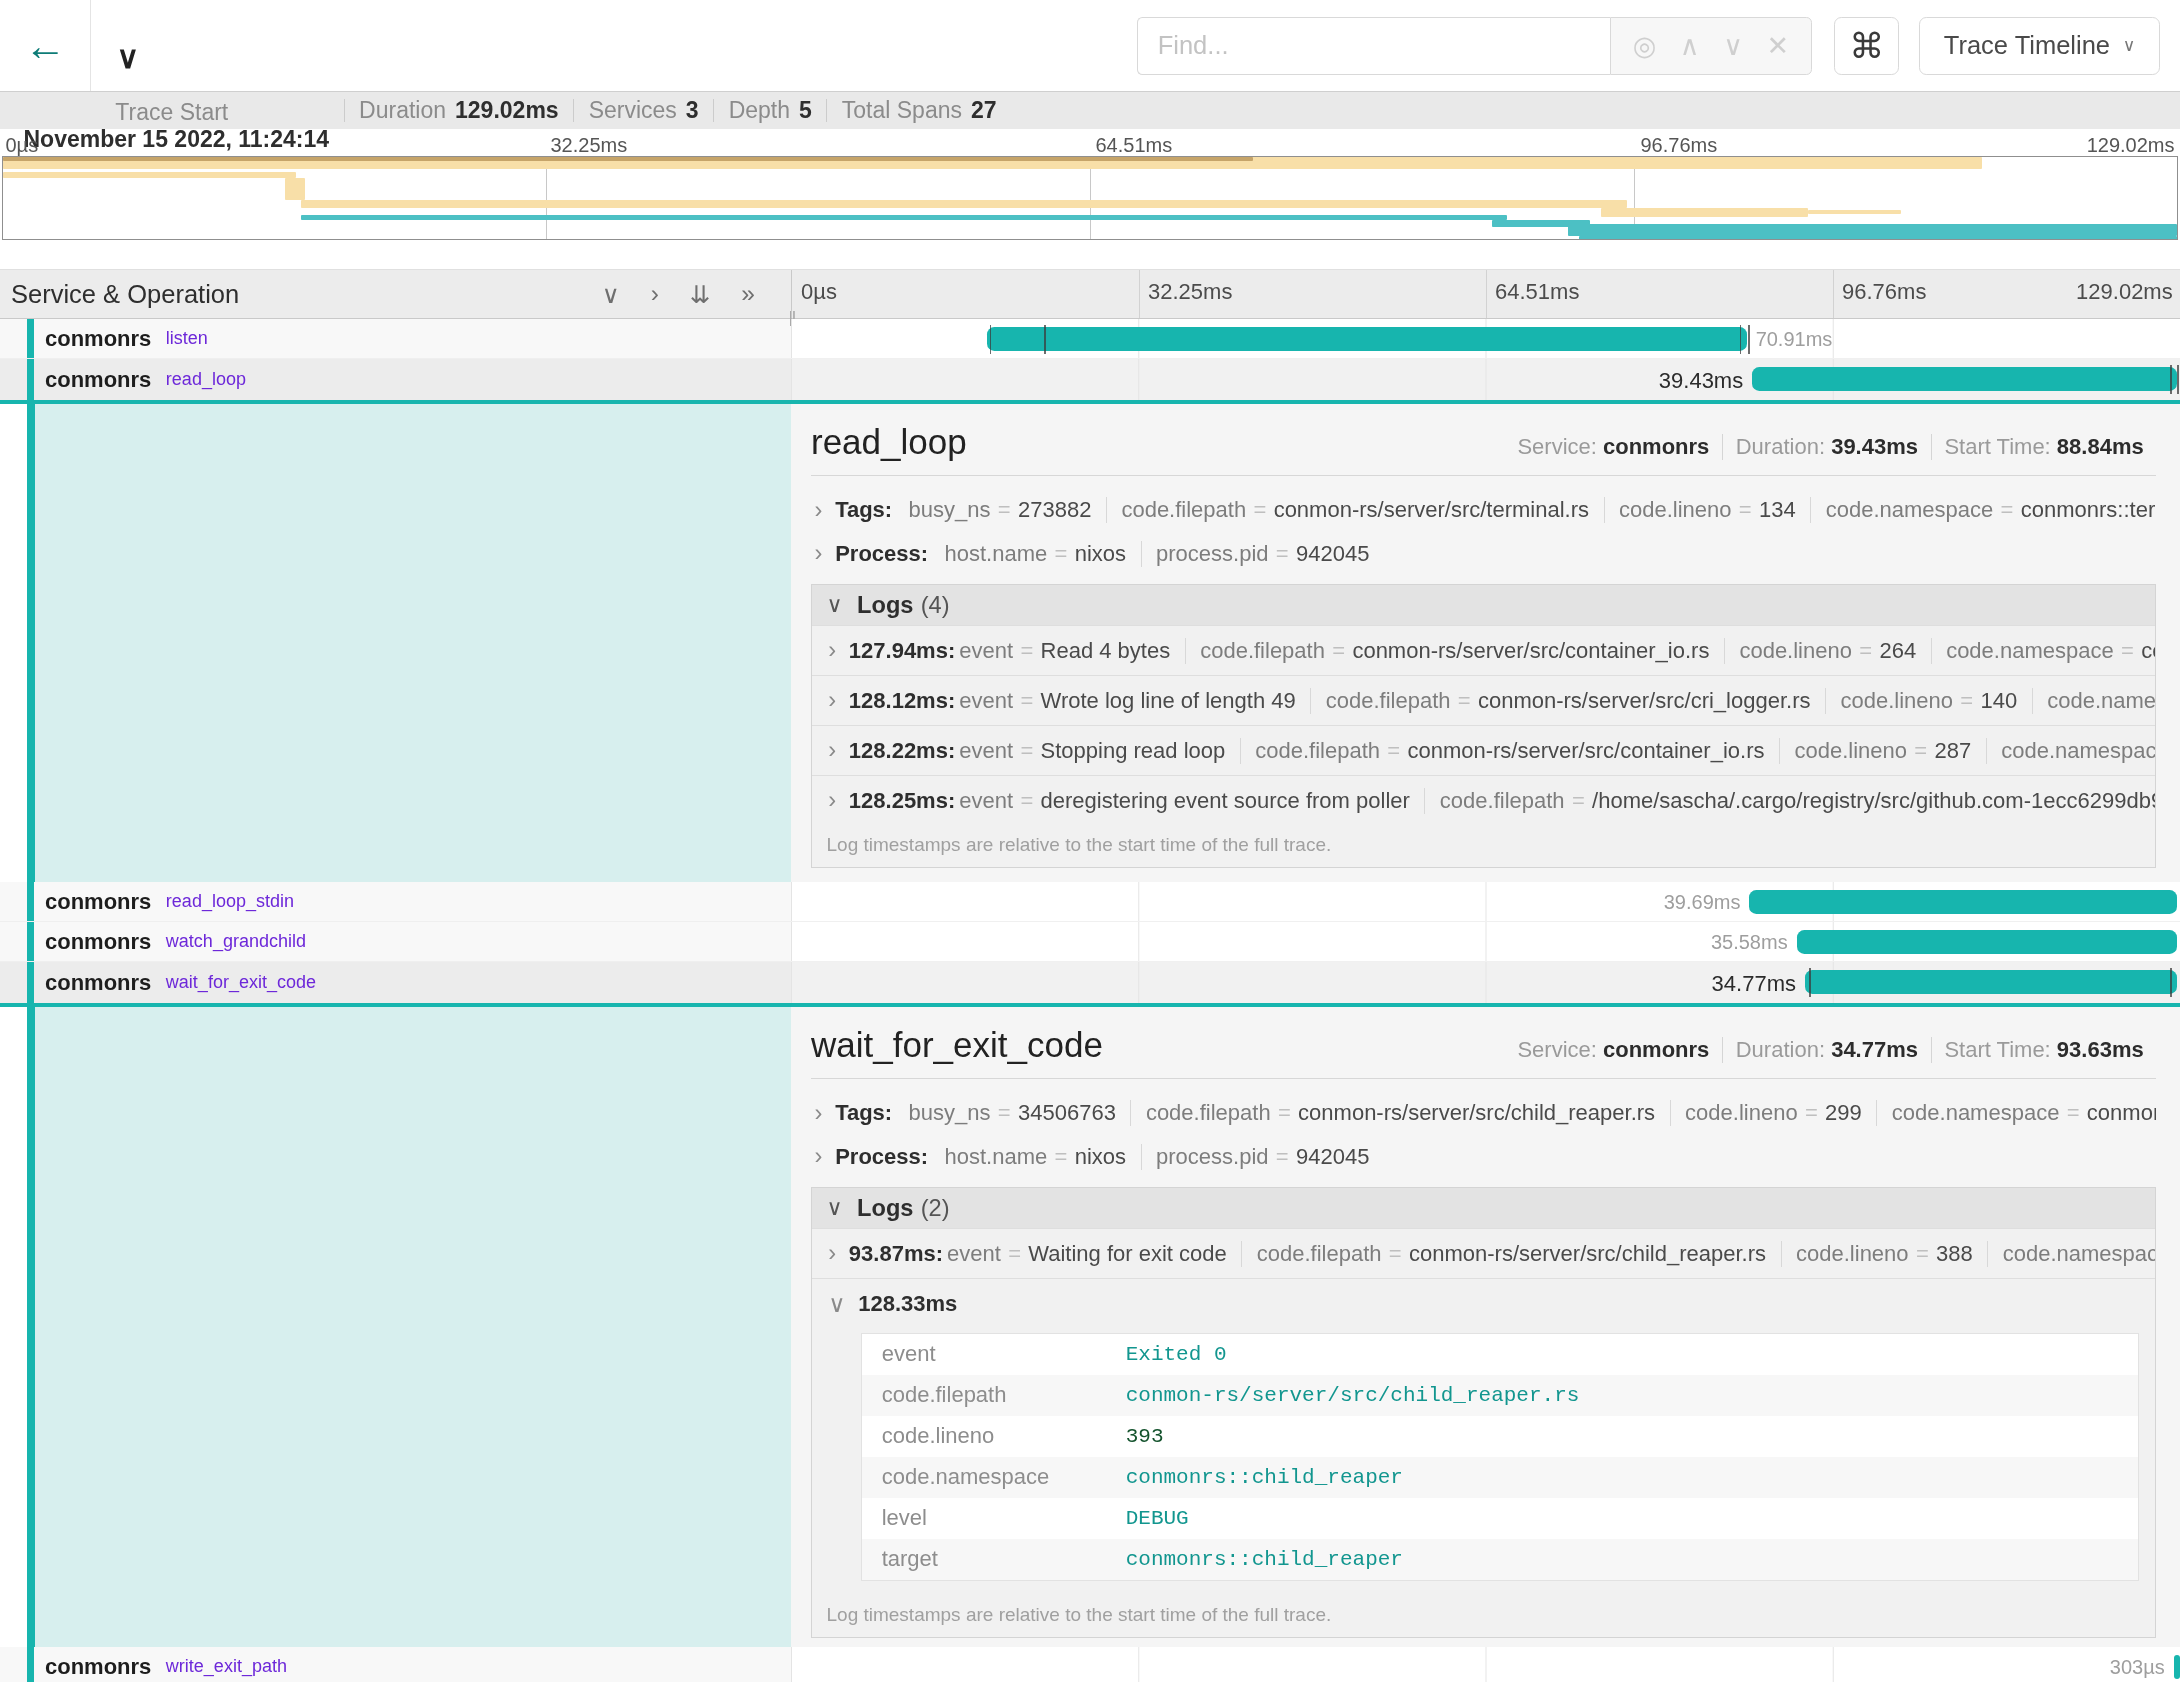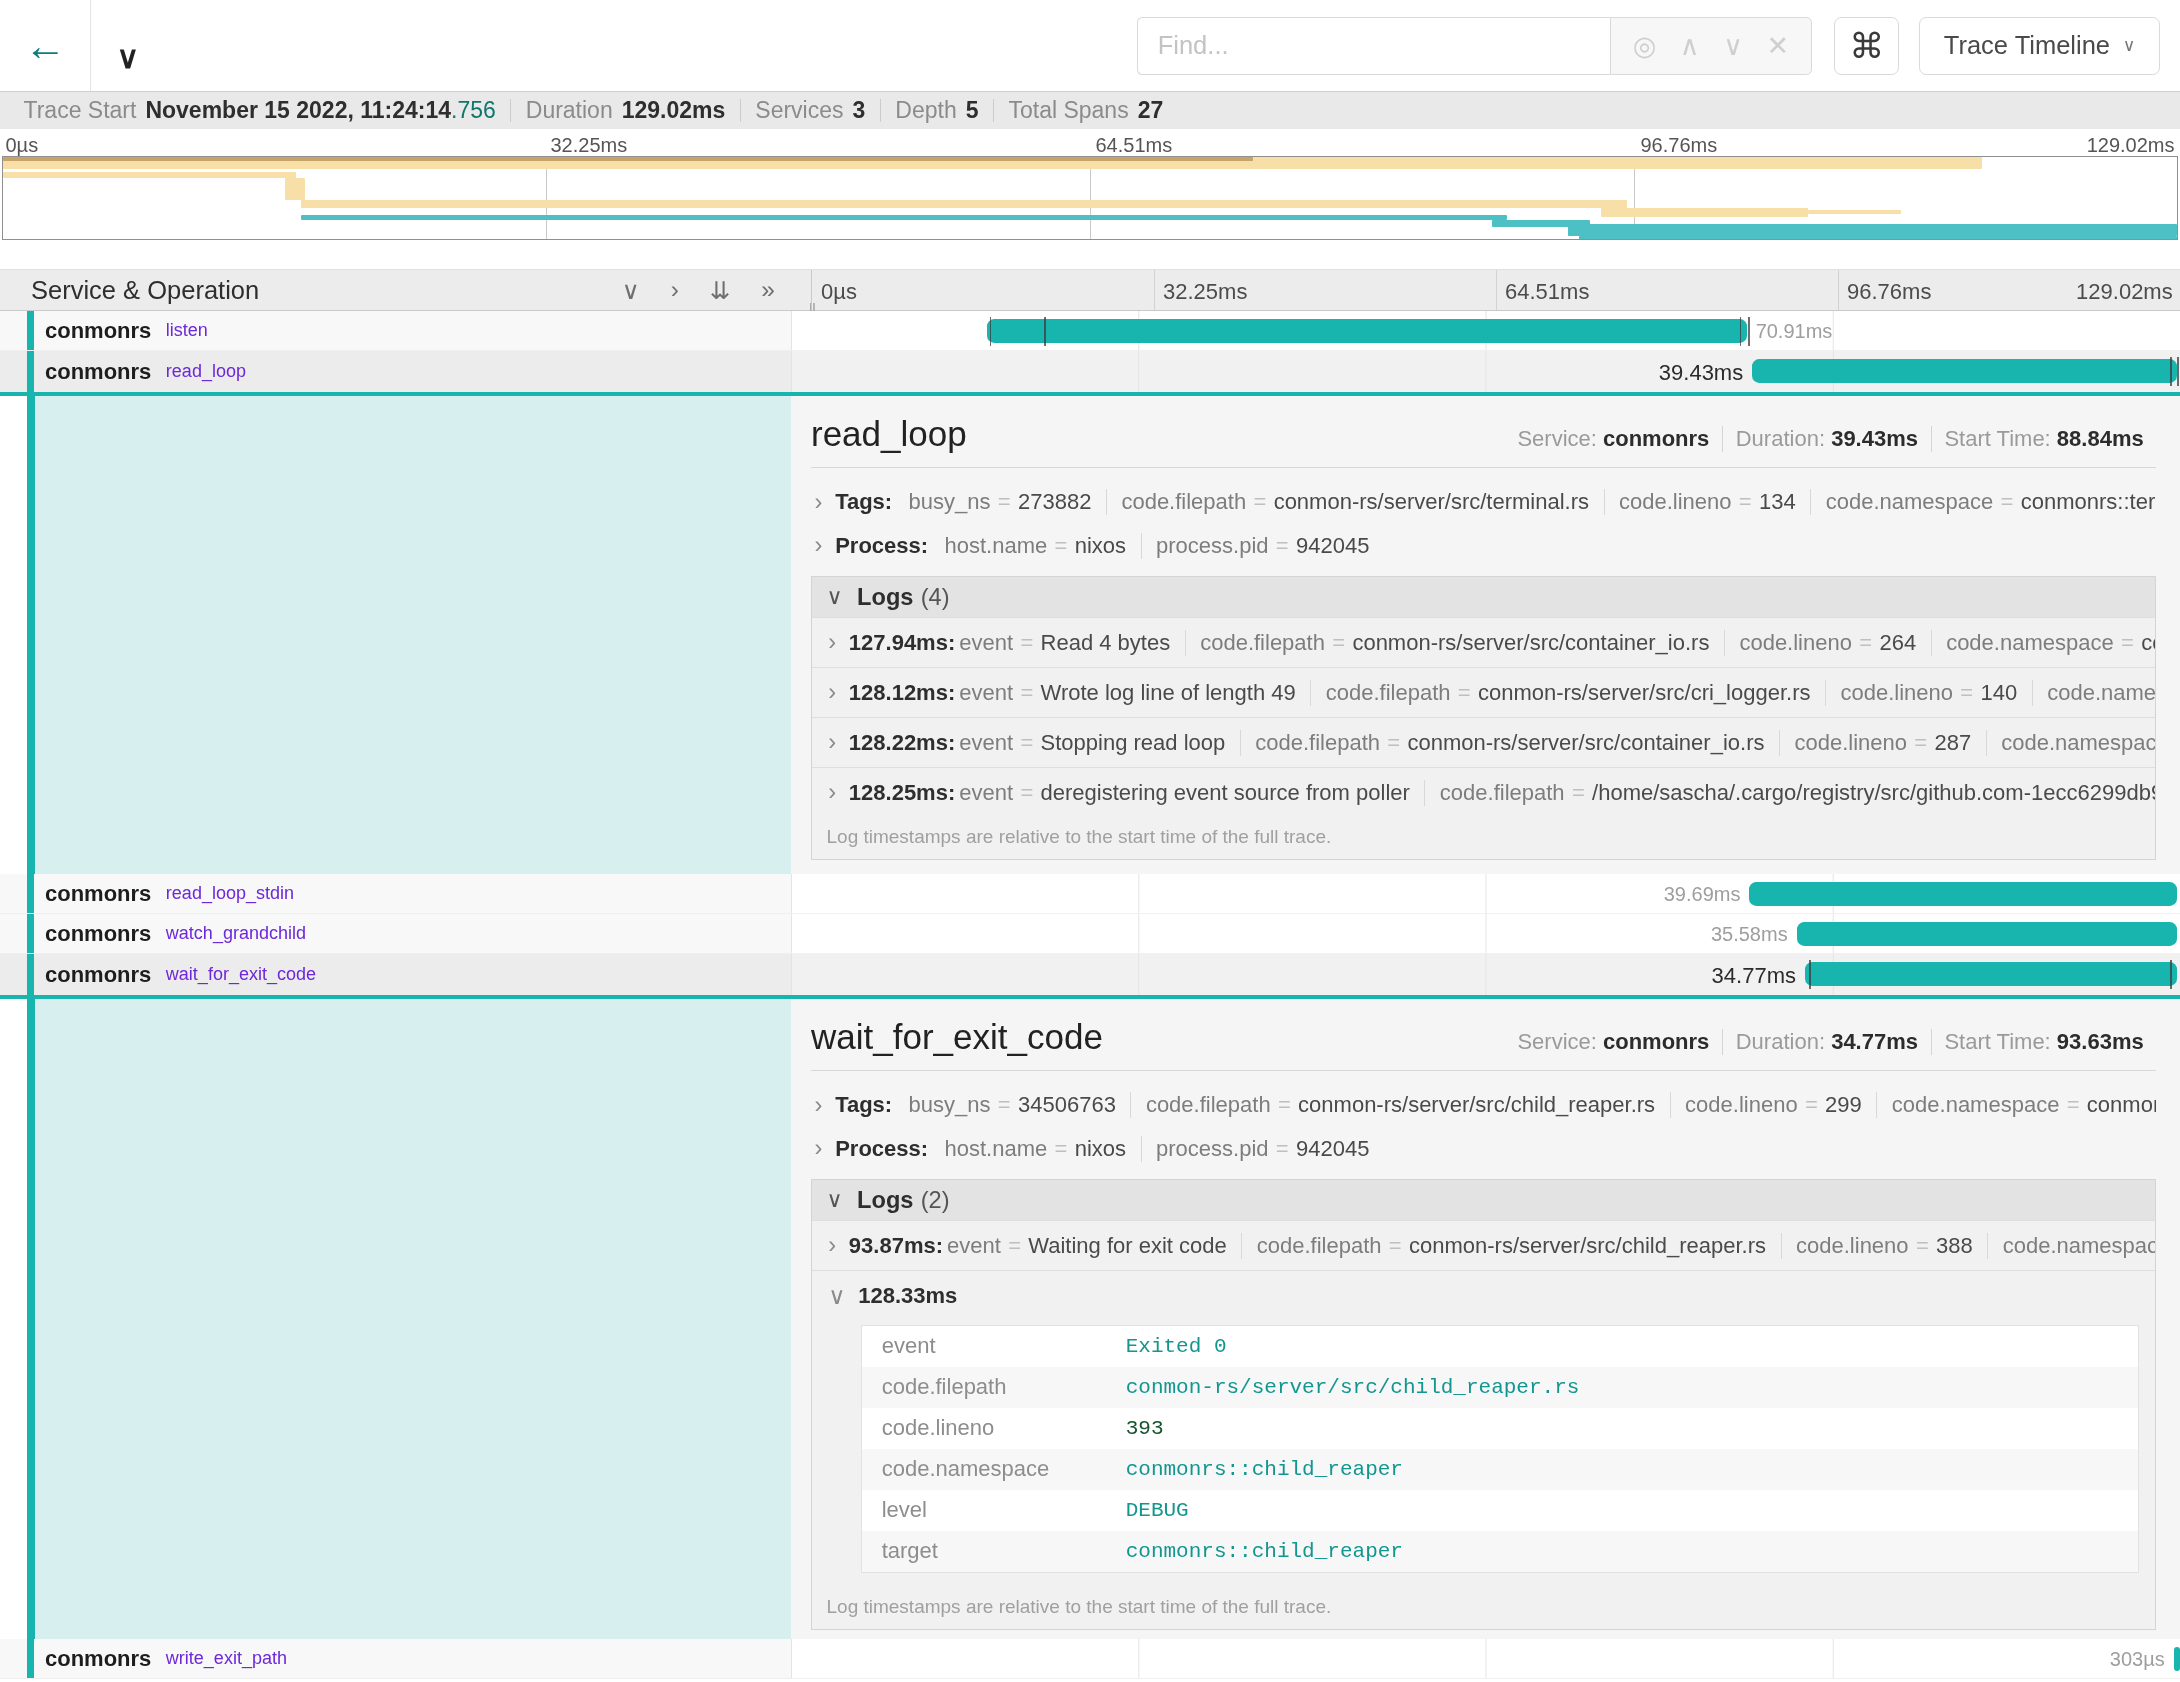--- a/index.html
+++ b/index.html
@@ -31,36 +31,36 @@
   .sqbtn{width:65px; height:58px; border:0.9px solid var(--line); border-radius:7.3px; background:#fff;
         display:flex; align-items:center; justify-content:center; font-size:35px; color:#3a3a3a; margin-right:20px;}
   .ddbtn{height:58px; border:0.9px solid var(--line); border-radius:7.3px; background:#fff;
         display:flex; align-items:center; gap:12.7px; padding:0 23.6px; font-size:25.5px; color:#4a4a4a; margin-right:20px;}
   .ddbtn .caret{font-size:17.3px; color:#777;}
 
   
   .summary{height:38px; background:#e9e9e9; border-top:0.9px solid #cfcfcf; display:flex;
         align-items:center; padding-left:9px; font-size:23px;}
   .sumitem{display:flex; align-items:center; padding:0 14.5px; border-left:0.9px solid #cccccc; height:23.6px;}
-  .sumitem:first-child{border-left:none;}
+  .sumitem:first-child{border-left:none;flex-direction:column;}
   .sumitem .lab{color:#8b8b8b; margin-right:9px;}
   .sumitem .val{color:#2e2e2e; font-weight:bold;}
   .sumitem .mut{color:#0f766e; font-weight:normal;}
 
   
   .mmap{position:relative; padding-top:3.6px;}
   .mmap-ticks{position:relative; height:23.6px; font-size:20px; color:#555;}
   .mmap-ticks span{position:absolute; top:1.8px;}
   .mmap-canvas{position:relative; height:84px; margin:0 1.8px; border:0.9px solid #8f8f8f; background:#fff; overflow:hidden;}
   .mmap-grid{position:absolute; top:0; bottom:0; width:0.9px; background:#9b9b9b; opacity:.55;}
   .mmap-bar{position:absolute; border-radius:0.9px;}
   .mmap-gap{height:29px;}
 
   
-  .ghdr{height:42px; display:flex; background:#ececec; border-bottom:0.9px solid #c9c9c9; border-top:0.9px solid #e0e0e0;padding-left:20px;}
+  .ghdr{height:50px; display:flex; background:#ececec; border-bottom:0.9px solid #c9c9c9; border-top:0.9px solid #e0e0e0;}
   .ghdr-left{width:791px; display:flex; align-items:center; padding-left:11px; position:relative;}
   .ghdr-left .cap{font-size:25.5px; color:#2e2e2e;}
   .ghdr-icons{position:absolute; right:36px; display:flex; gap:31px; color:#6f6f6f; font-size:24.5px;}
   .ghdr-icons span{cursor:pointer;}
   .grip{position:absolute; right:-5.5px; bottom:-12.7px; color:#aaa; font-size:20px;}
   .ghdr-right{flex:1; position:relative; font-size:22px; color:#4c4c4c; border-left:0.9px solid #c9c9c9;}
   .ghdr-right .tick{position:absolute; top:9px;}
   .ghdr-right .vline{position:absolute; top:0; bottom:0; width:0.9px; background:#d2d2d2;}
 
   

